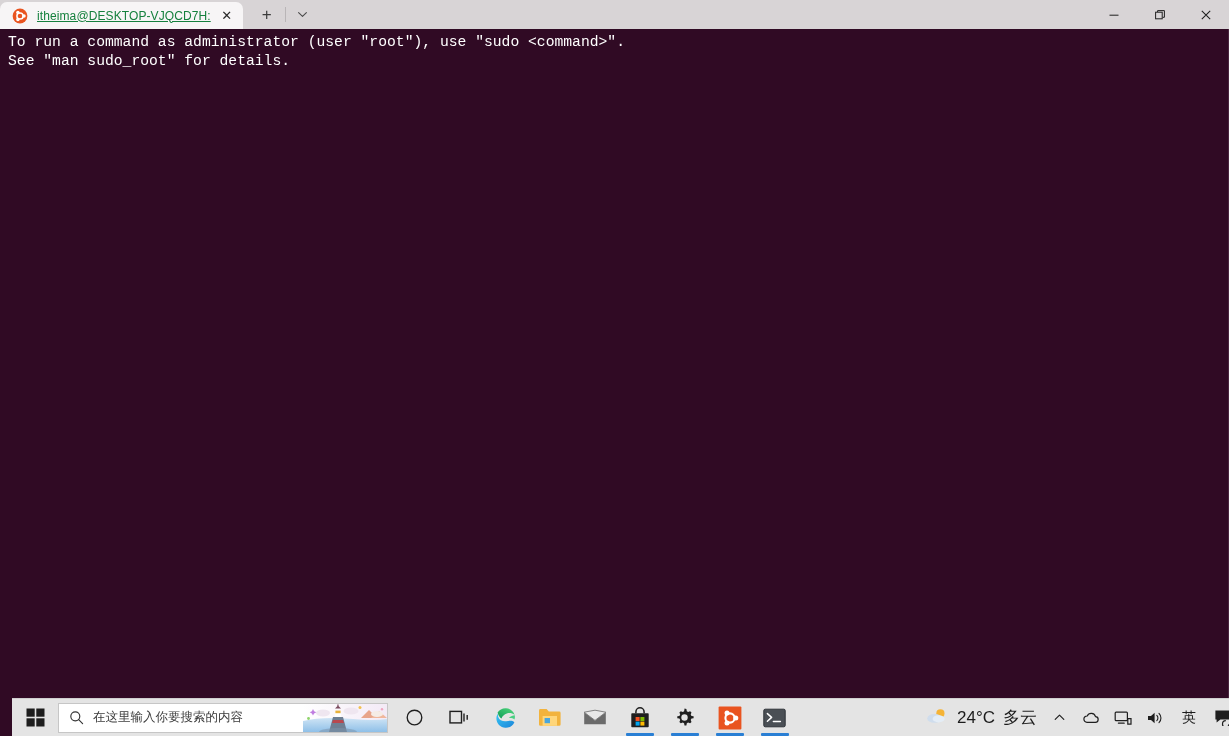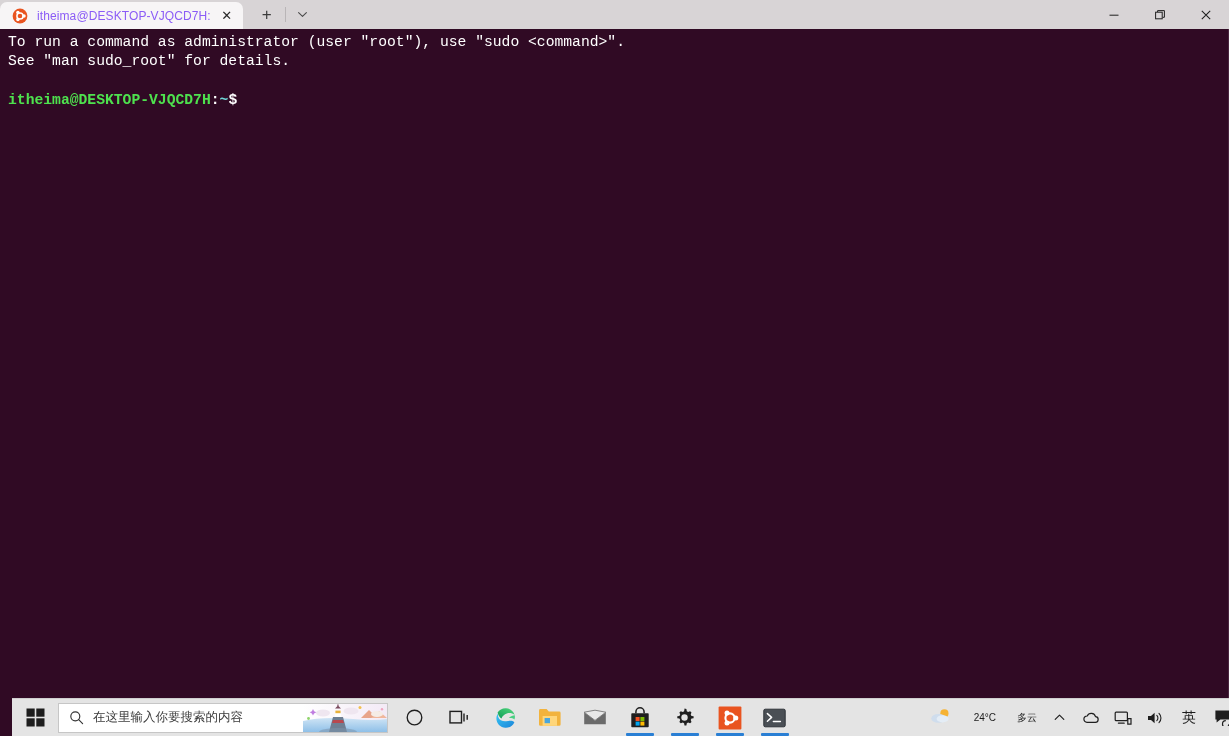--- a/index.html
+++ b/index.html
@@ -53,25 +53,26 @@
     box-sizing: border-box;
   }
   .tab-favicon {
     width: 16px; height: 16px;
     flex: 0 0 16px;
     margin-right: 9px;
     position: relative;
   }
   .tab-title {
     font-size: 12px;
-    color: #8b5cf6;
+    color: #15803d;
     white-space: nowrap;
     overflow: hidden;
     flex: 1 1 auto;
     letter-spacing: 0.1px;
+    text-decoration: underline;
   }
   .tab-close {
     width: 20px; height: 20px;
     flex: 0 0 20px;
     margin-left: 6px;
     display: flex;
     align-items: center;
     justify-content: center;
     color: #2a2a2a;
     font-size: 13px;
@@ -205,23 +206,23 @@
     height: 38px;
     padding-right: 2px;
   }
   .tray-weather {
     display: flex;
     align-items: center;
     height: 38px;
     padding: 0 6px 0 4px;
   }
   .tray-weather-text {
-    font-size: 10px;
+    font-size: 17px;
     color: #1c1c1c;
-    margin-left: 21px;
+    margin-left: 8px;
     white-space: nowrap;
   }
   .tray-item {
     height: 38px;
     min-width: 24px;
     display: flex; align-items: center; justify-content: center;
     padding: 0 4px;
   }
   .tray-ime {
     font-size: 14px;
@@ -279,21 +280,20 @@
           <path d="M1.8 1.8 L10.2 10.2 M10.2 1.8 L1.8 10.2" stroke="#1f1f1f" stroke-width="1.05" fill="none"></path>
         </svg>
       </span>
     </div>
   </div>
 
   <div class="terminal">
     <div class="tline">To run a command as administrator (user "root"), use "sudo &lt;command&gt;".</div>
     <div class="tline">See "man sudo_root" for details.</div>
     <div class="tline blank"></div>
-    <div class="tline"><span class="c-green">itheima@DESKTOP-VJQCD7H</span><span class="c-white">:</span><span class="c-cyan">~</span><span class="c-white">$</span></div>
   </div>
 </div>
 
 <div class="taskbar">
 
   <div class="start-btn">
     <svg width="19" height="19" viewBox="0 0 19 19">
       <rect x="0.5" y="0.5" width="8.2" height="8.2" fill="#1d1d1d"></rect>
       <rect x="10.3" y="0.5" width="8.2" height="8.2" fill="#1d1d1d"></rect>
       <rect x="0.5" y="10.3" width="8.2" height="8.2" fill="#1d1d1d"></rect>

